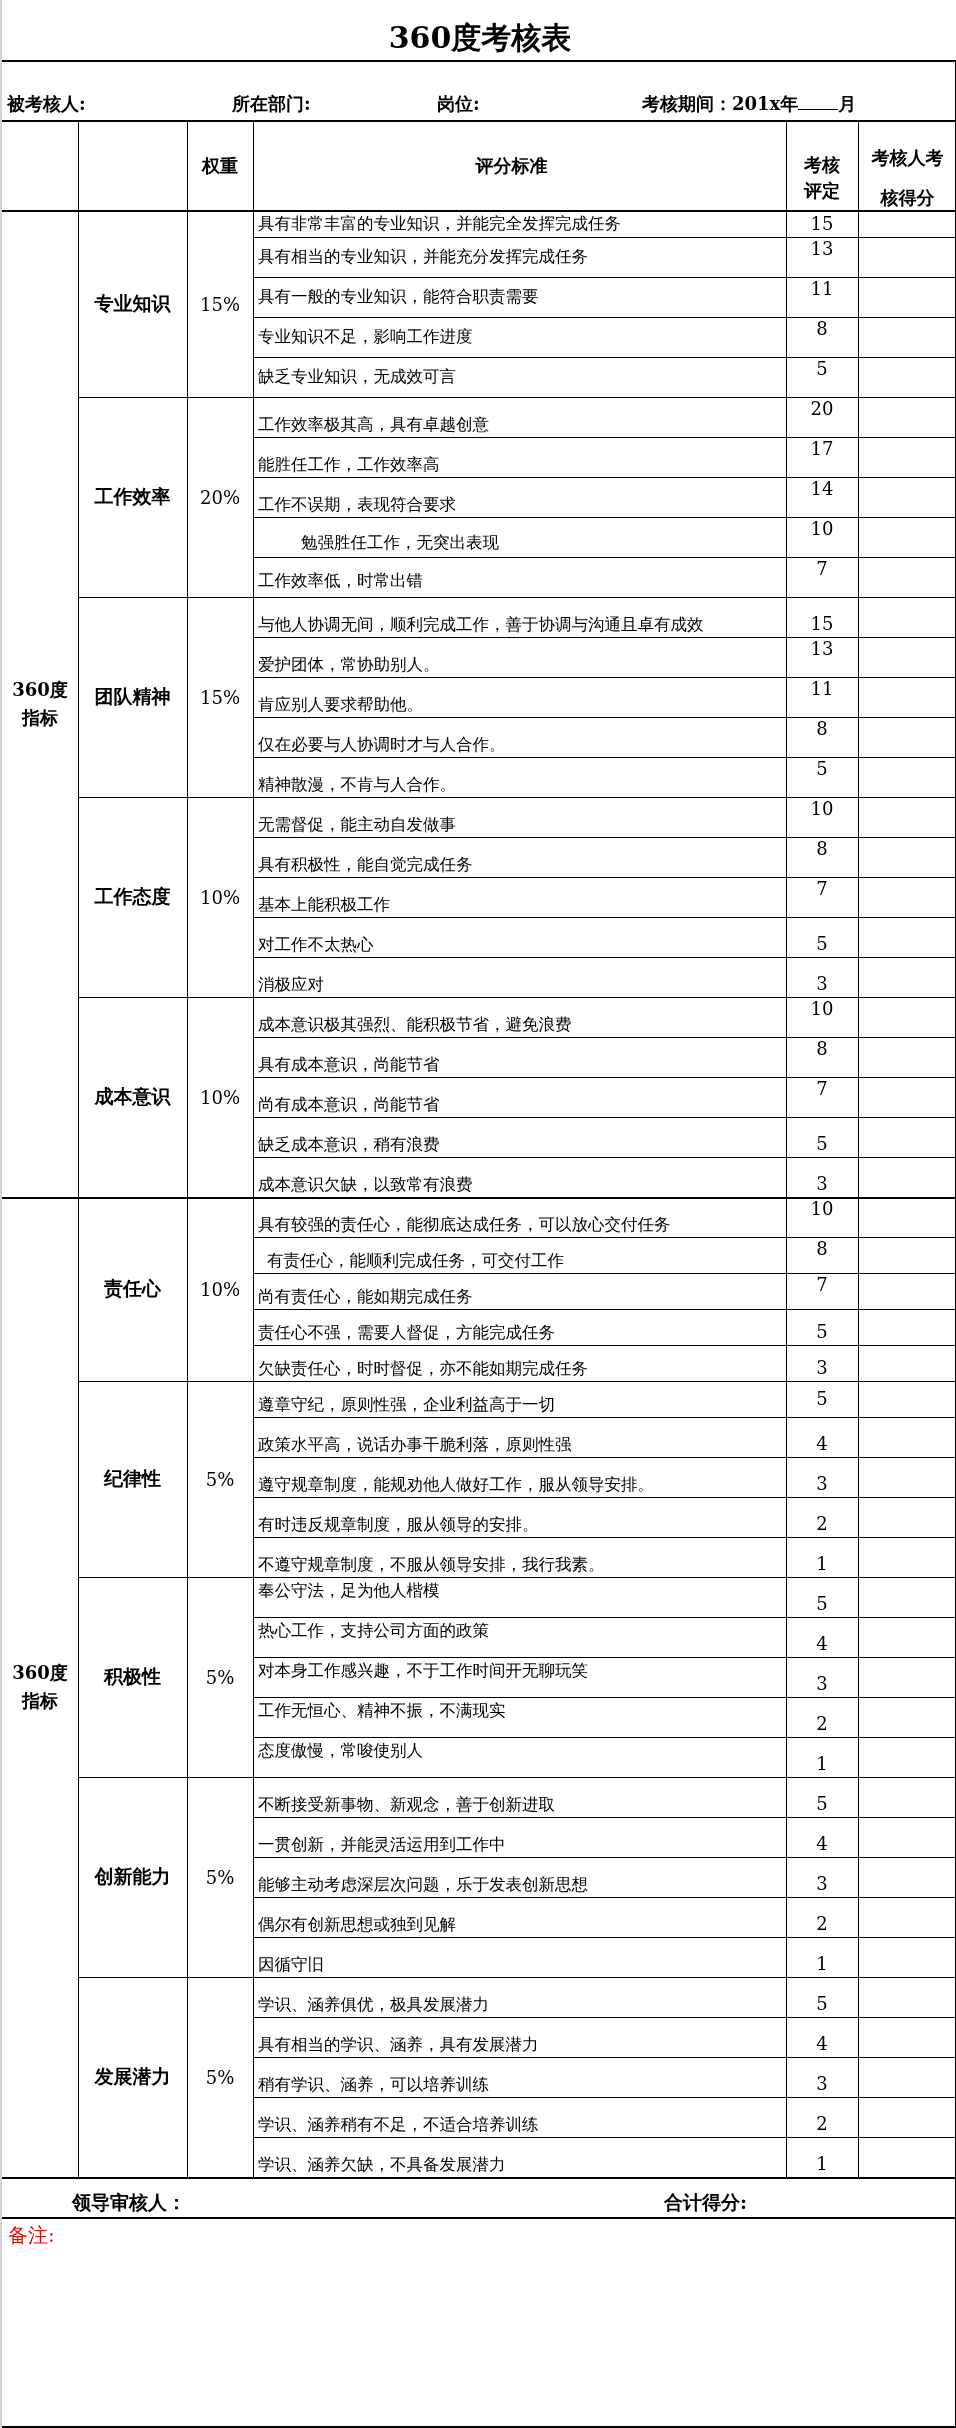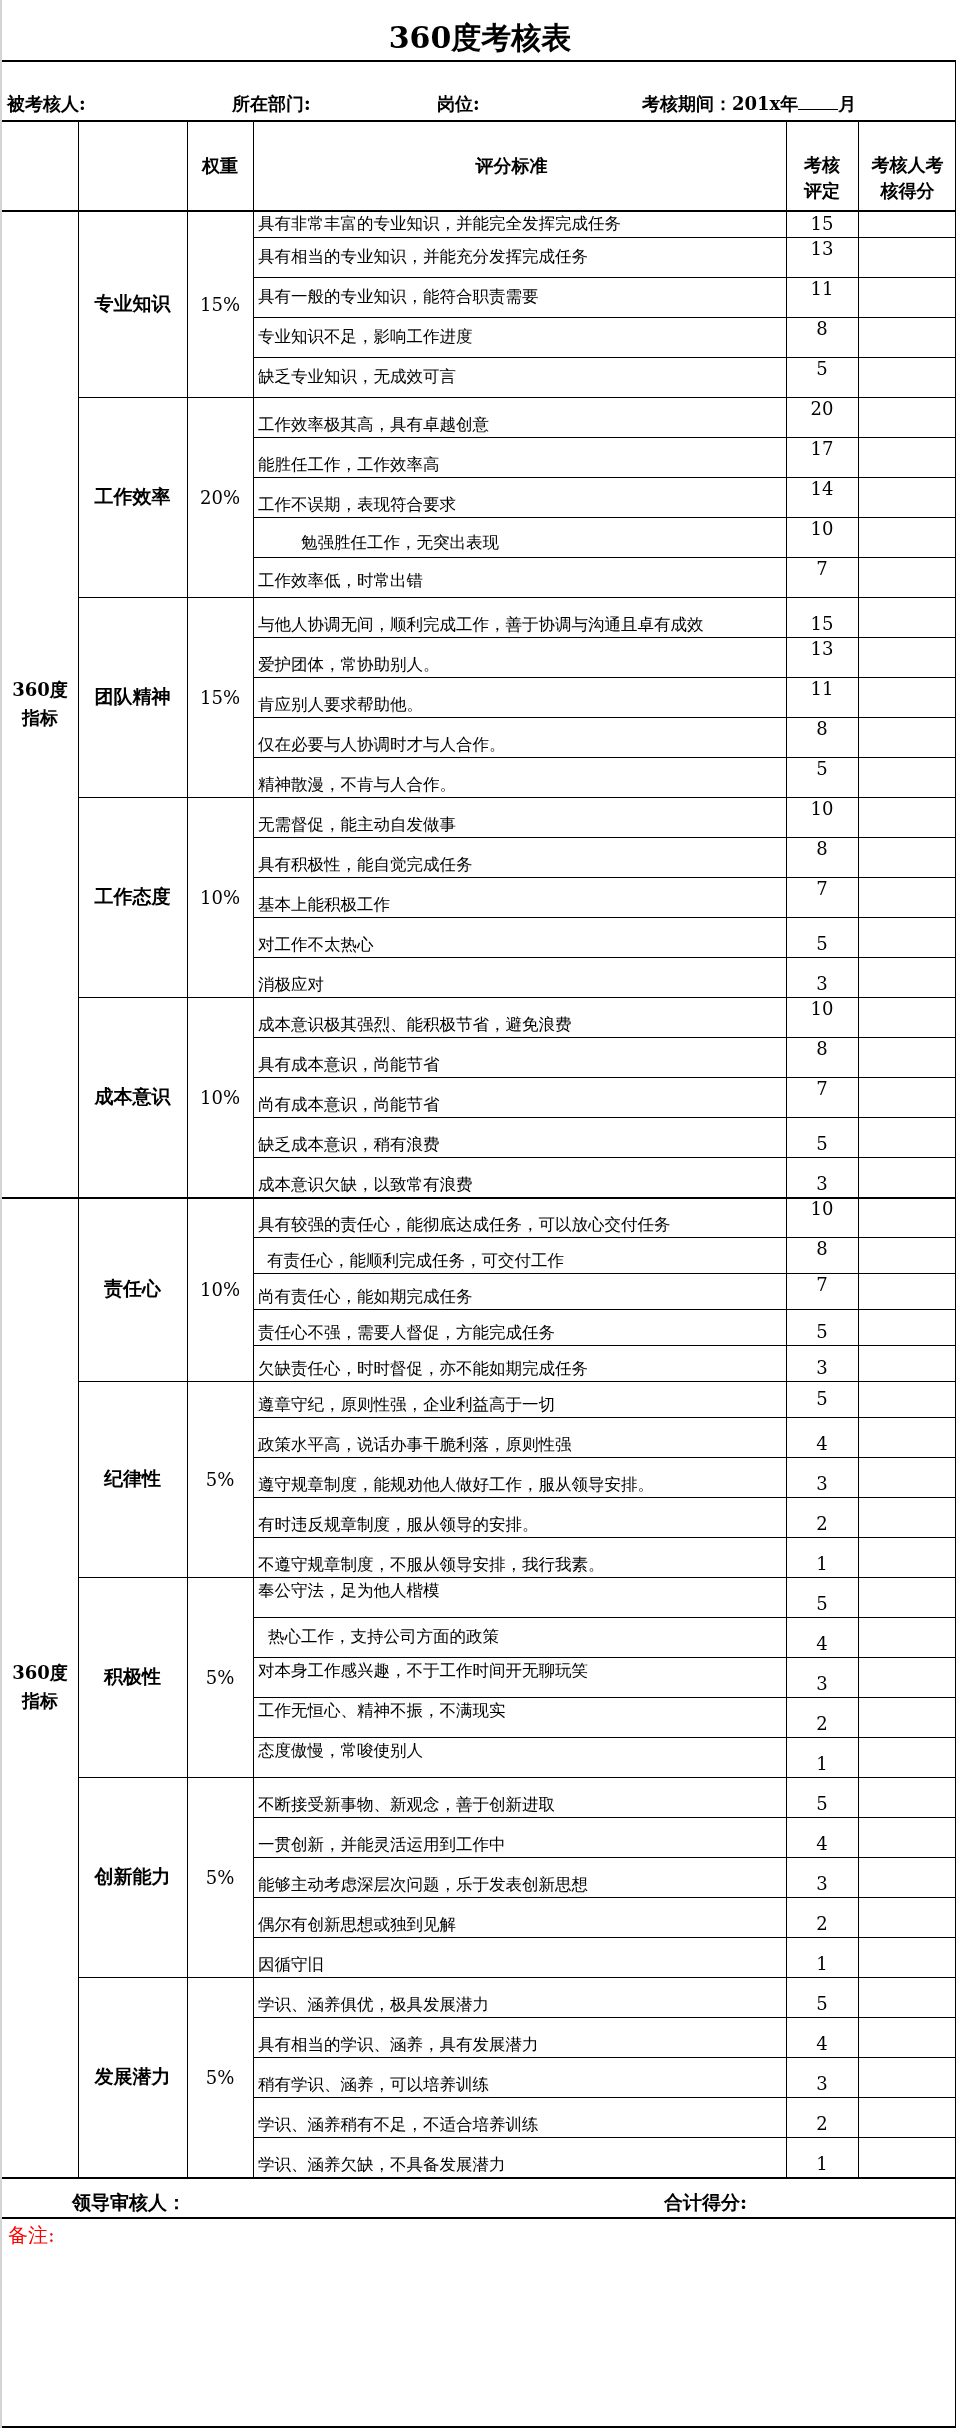--- a/index.html
+++ b/index.html
@@ -41,21 +41,21 @@
   </div>
 
   <div class="hline thick" style="left:0; top:120px; width:955px;"></div>
 
   <div class="cell hdr" style="left:185px; top:120px; width:66px; height:91px;">权重</div>
   <div class="cell hdr" style="left:243px; top:120px; width:533px; height:91px;">评分标准</div>
   <div class="cell hdr" style="left:784px; top:145px; width:72px; height:66px; flex-direction:column;text-align:center;">
     <span>考核</span>
     <span>评定</span>
   </div>
-  <div class="cell hdr" style="left:856px; top:145px; width:99px; height:66px; flex-direction:column;">
+  <div class="cell hdr" style="left:856px; top:145px; width:99px; height:66px; flex-direction:column;justify-content:space-between;">
     <span>考核人考</span>
     <span>核得分</span>
   </div>
 
   <div class="hline thick" style="left:0; top:210px; width:955px;"></div>
 
   <div id="table-body">
       <div class="vline" style="left:76px; top:120px; height:2057px;"></div>
       <div class="vline" style="left:185px; top:120px; height:2057px;"></div>
       <div class="vline" style="left:251px; top:120px; height:2057px;"></div>
@@ -261,21 +261,21 @@
       <div style="position:absolute; left:857px; top:1538px; width:97px; height:38px;"></div>
       <div class="cell cat-label" style="left:76px; top:1577px; width:109px; height:200px;">积极性</div>
       <div class="cell weight" style="left:185px; top:1577px; width:66px; height:200px;">5%</div>
       <div class="hline" style="left:76px; top:1777px; width:879px;"></div>
       <div style="position:absolute; left:251px; top:1577px; width:704px; height:40px;"></div>
       <div class="crit" style="left:251px; top:1580px; width:533px; height:22px; line-height:22px;">奉公守法，足为他人楷模</div>
       <div class="score" style="left:784px; top:1593px; width:72px; height:22px; line-height:22px;">5</div>
       <div style="position:absolute; left:857px; top:1578px; width:97px; height:38px;"></div>
       <div class="hline" style="left:251px; top:1617px; width:704px;"></div>
       <div style="position:absolute; left:251px; top:1617px; width:704px; height:40px;"></div>
-      <div class="crit" style="left:261px; top:1620px; width:533px; height:22px; line-height:22px;margin-top:6px;">热心工作，支持公司方面的政策</div>
+      <div class="crit" style="left:251px; top:1620px; width:533px; height:22px; line-height:22px;">热心工作，支持公司方面的政策</div>
       <div class="score" style="left:784px; top:1633px; width:72px; height:22px; line-height:22px;">4</div>
       <div style="position:absolute; left:857px; top:1618px; width:97px; height:38px;"></div>
       <div class="hline" style="left:251px; top:1657px; width:704px;"></div>
       <div style="position:absolute; left:251px; top:1657px; width:704px; height:40px;"></div>
       <div class="crit" style="left:251px; top:1660px; width:533px; height:22px; line-height:22px;">对本身工作感兴趣，不于工作时间开无聊玩笑</div>
       <div class="score" style="left:784px; top:1673px; width:72px; height:22px; line-height:22px;">3</div>
       <div style="position:absolute; left:857px; top:1658px; width:97px; height:38px;"></div>
       <div class="hline" style="left:251px; top:1697px; width:704px;"></div>
       <div style="position:absolute; left:251px; top:1697px; width:704px; height:40px;"></div>
       <div class="crit" style="left:251px; top:1700px; width:533px; height:22px; line-height:22px;">工作无恒心、精神不振，不满现实</div>

